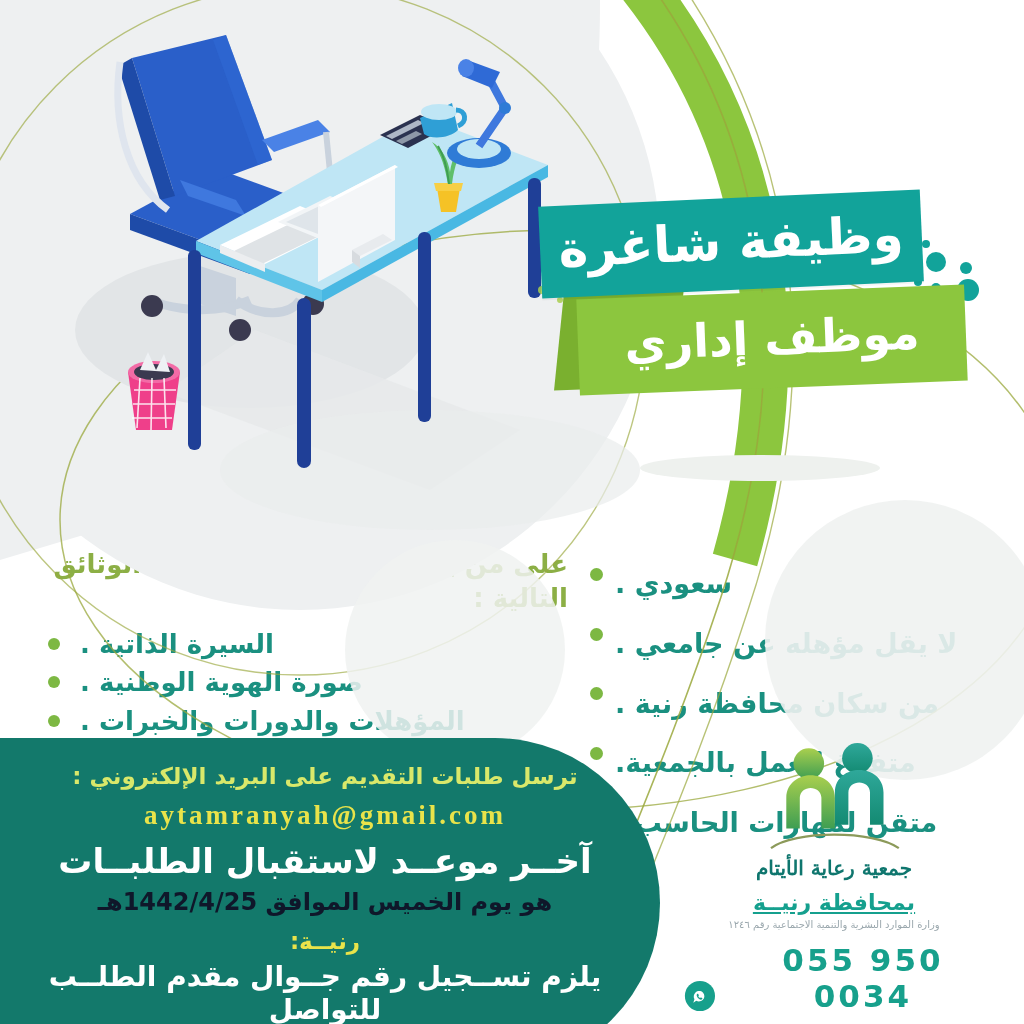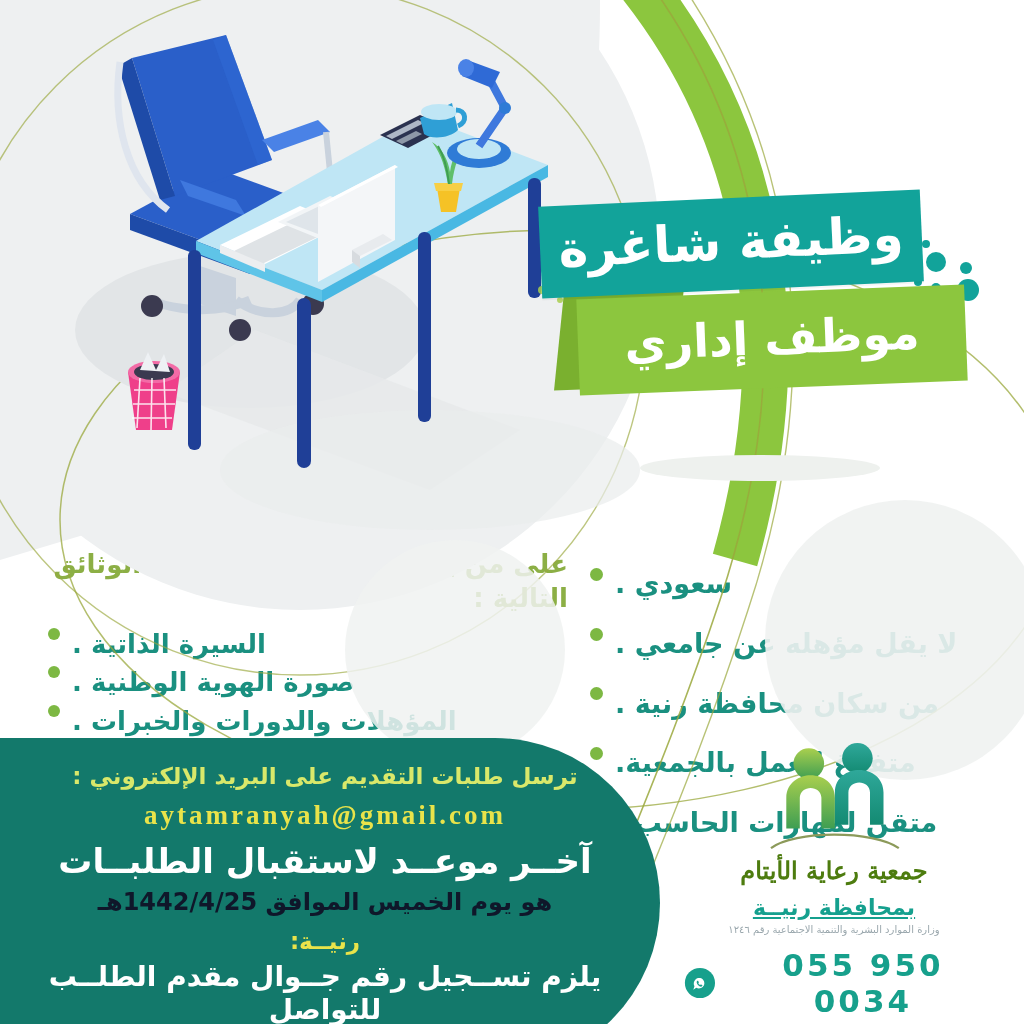--- a/index.html
+++ b/index.html
@@ -119,23 +119,23 @@
   .doc-head {
     font-size: 26px;
     font-weight: bold;
     color: #8caf45;
     margin-bottom: 12px;
     line-height: 1.3;
   }
   .doc-row {
     display: flex;
     flex-direction: row-reverse;
-    align-items: flex-start;
+    align-items: center;
     justify-content: flex-start;
-    gap: 12px;
+    gap: 20px;
     margin-bottom: 6px;
     padding-right: 16px;
   }
   .doc-dot {
     width: 12px;
     height: 12px;
     border-radius: 50%;
     background: #7db843;
     flex: 0 0 auto;
   }
@@ -218,23 +218,23 @@
     position: absolute;
     right: 40px;
     top: 742px;
     width: 300px;
     text-align: center;
     direction: rtl;
     z-index: 6;
   }
   .logo-mark { height: 108px; }
   .logo-name {
-    font-size: 24px;
-    font-weight: bold;
-    color: #4d7c0f;
+    font-size: 20px;
+    font-weight: bold;
+    color: #0f766e;
     margin-top: 2px;
     font-family: "DejaVu Serif", "Liberation Serif", serif;
     letter-spacing: -1px;
   }
   .logo-sub {
     font-size: 22px;
     font-weight: bold;
     color: #15a08e;
     letter-spacing: 4px;
     margin-top: 10px;
@@ -243,21 +243,21 @@
   .logo-ministry {
     font-size: 10px;
     color: #9aa7ad;
     margin-top: 4px;
     letter-spacing: 0.5px;
     text-align: center;
   }
   .phone-row {
     display: flex;
     flex-direction: row-reverse;
-    align-items: center;
+    align-items: flex-end;
     justify-content: center;
     gap: 26px;
     margin-top: 12px;
   }
   .phone-num {
     font-size: 31px;
     font-weight: bold;
     color: #17a08c;
     letter-spacing: 3px;
     direction: ltr;

